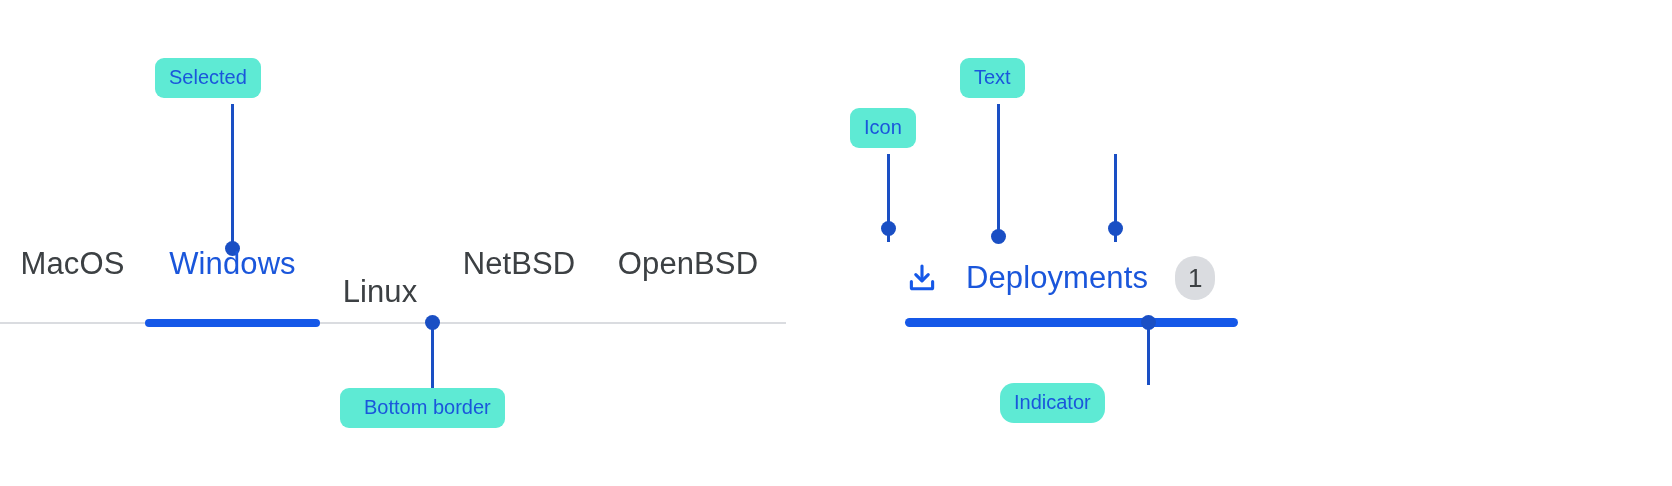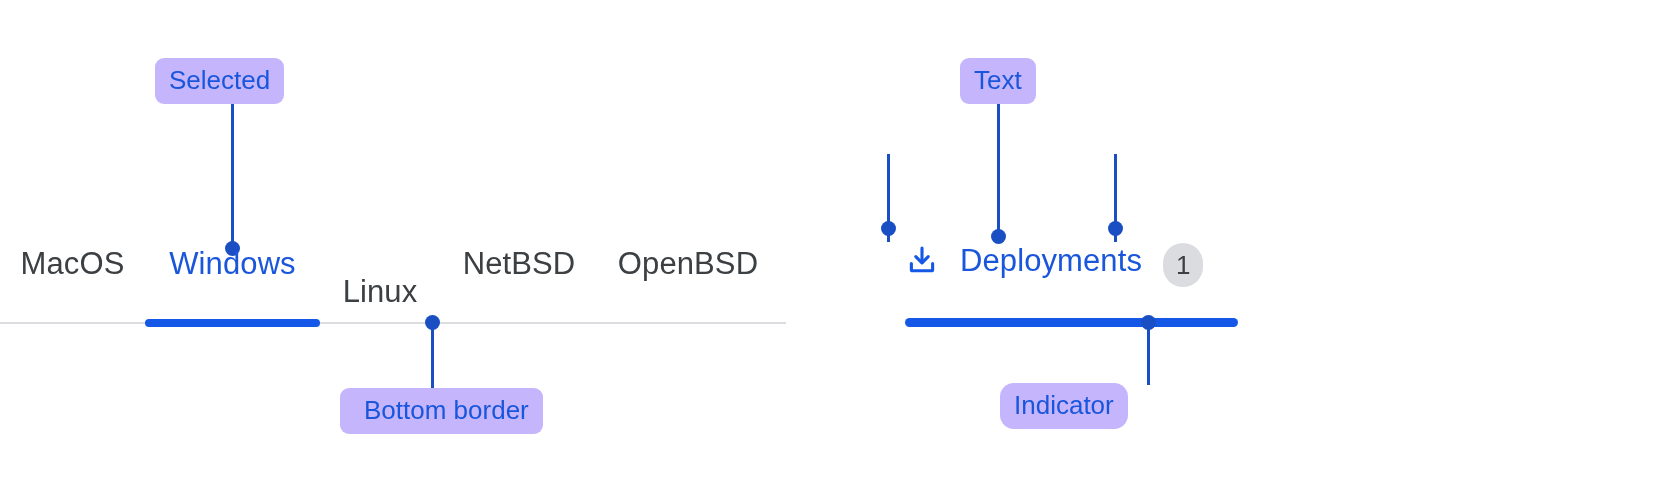--- a/index.html
+++ b/index.html
@@ -12,23 +12,23 @@
     height: 486px;
     position: relative;
     font-family: "Liberation Sans", sans-serif;
     -webkit-font-smoothing: antialiased;
     overflow: hidden;
   }
 
   
   .anno-pill {
     position: absolute;
-    background: #c4b5fd;
+    background: #5eead4;
     color: #1a56db;
-    font-size: 26px;
+    font-size: 20px;
     line-height: 1;
     padding: 9px 14px 11px 14px;
     border-radius: 9px;
     white-space: nowrap;
     font-family: "Liberation Sans", sans-serif;
   }
   .anno-line {
     position: absolute;
     width: 3px;
     background: #1a4fc4;
@@ -97,22 +97,22 @@
     top: 0;
     width: 520px;
     height: 486px;
   }
   #deploy-tab {
     position: absolute;
     left: 65px;
     top: 243px;
     height: 70px;
     display: flex;
-    align-items: flex-start;
-    gap: 21px;
+    align-items: center;
+    gap: 27px;
   }
   #deploy-icon {
     width: 34px;
     height: 34px;
     display: block;
     flex: 0 0 auto;
   }
   #deploy-label {
     font-size: 31px;
     color: #1a56db;
@@ -162,20 +162,21 @@
     <div id="tab-underline"></div>
   </div>
 
   <div class="anno-dot" style="left:425px; top:315px;"></div>
   <div class="anno-line" style="left:431px; top:322px; height:68px;"></div>
   <div class="anno-pill" style="left:340px; top:388px;padding-left:24px;">Bottom border</div>
 </div>
 
 <div id="right-panel">
 
+  <div class="anno-pill" style="left:10px; top:108px;">Icon</div>
   <div class="anno-line" style="left:47px; top:154px; height:88px;"></div>
   <div class="anno-dot" style="left:41px; top:221px;"></div>
 
   <div class="anno-pill" style="left:120px; top:58px;">Text</div>
   <div class="anno-line" style="left:157px; top:104px; height:128px;"></div>
   <div class="anno-dot" style="left:151px; top:229px;"></div>
 
   <div class="anno-line" style="left:274px; top:154px; height:88px;"></div>
   <div class="anno-dot" style="left:268px; top:221px;"></div>
 

